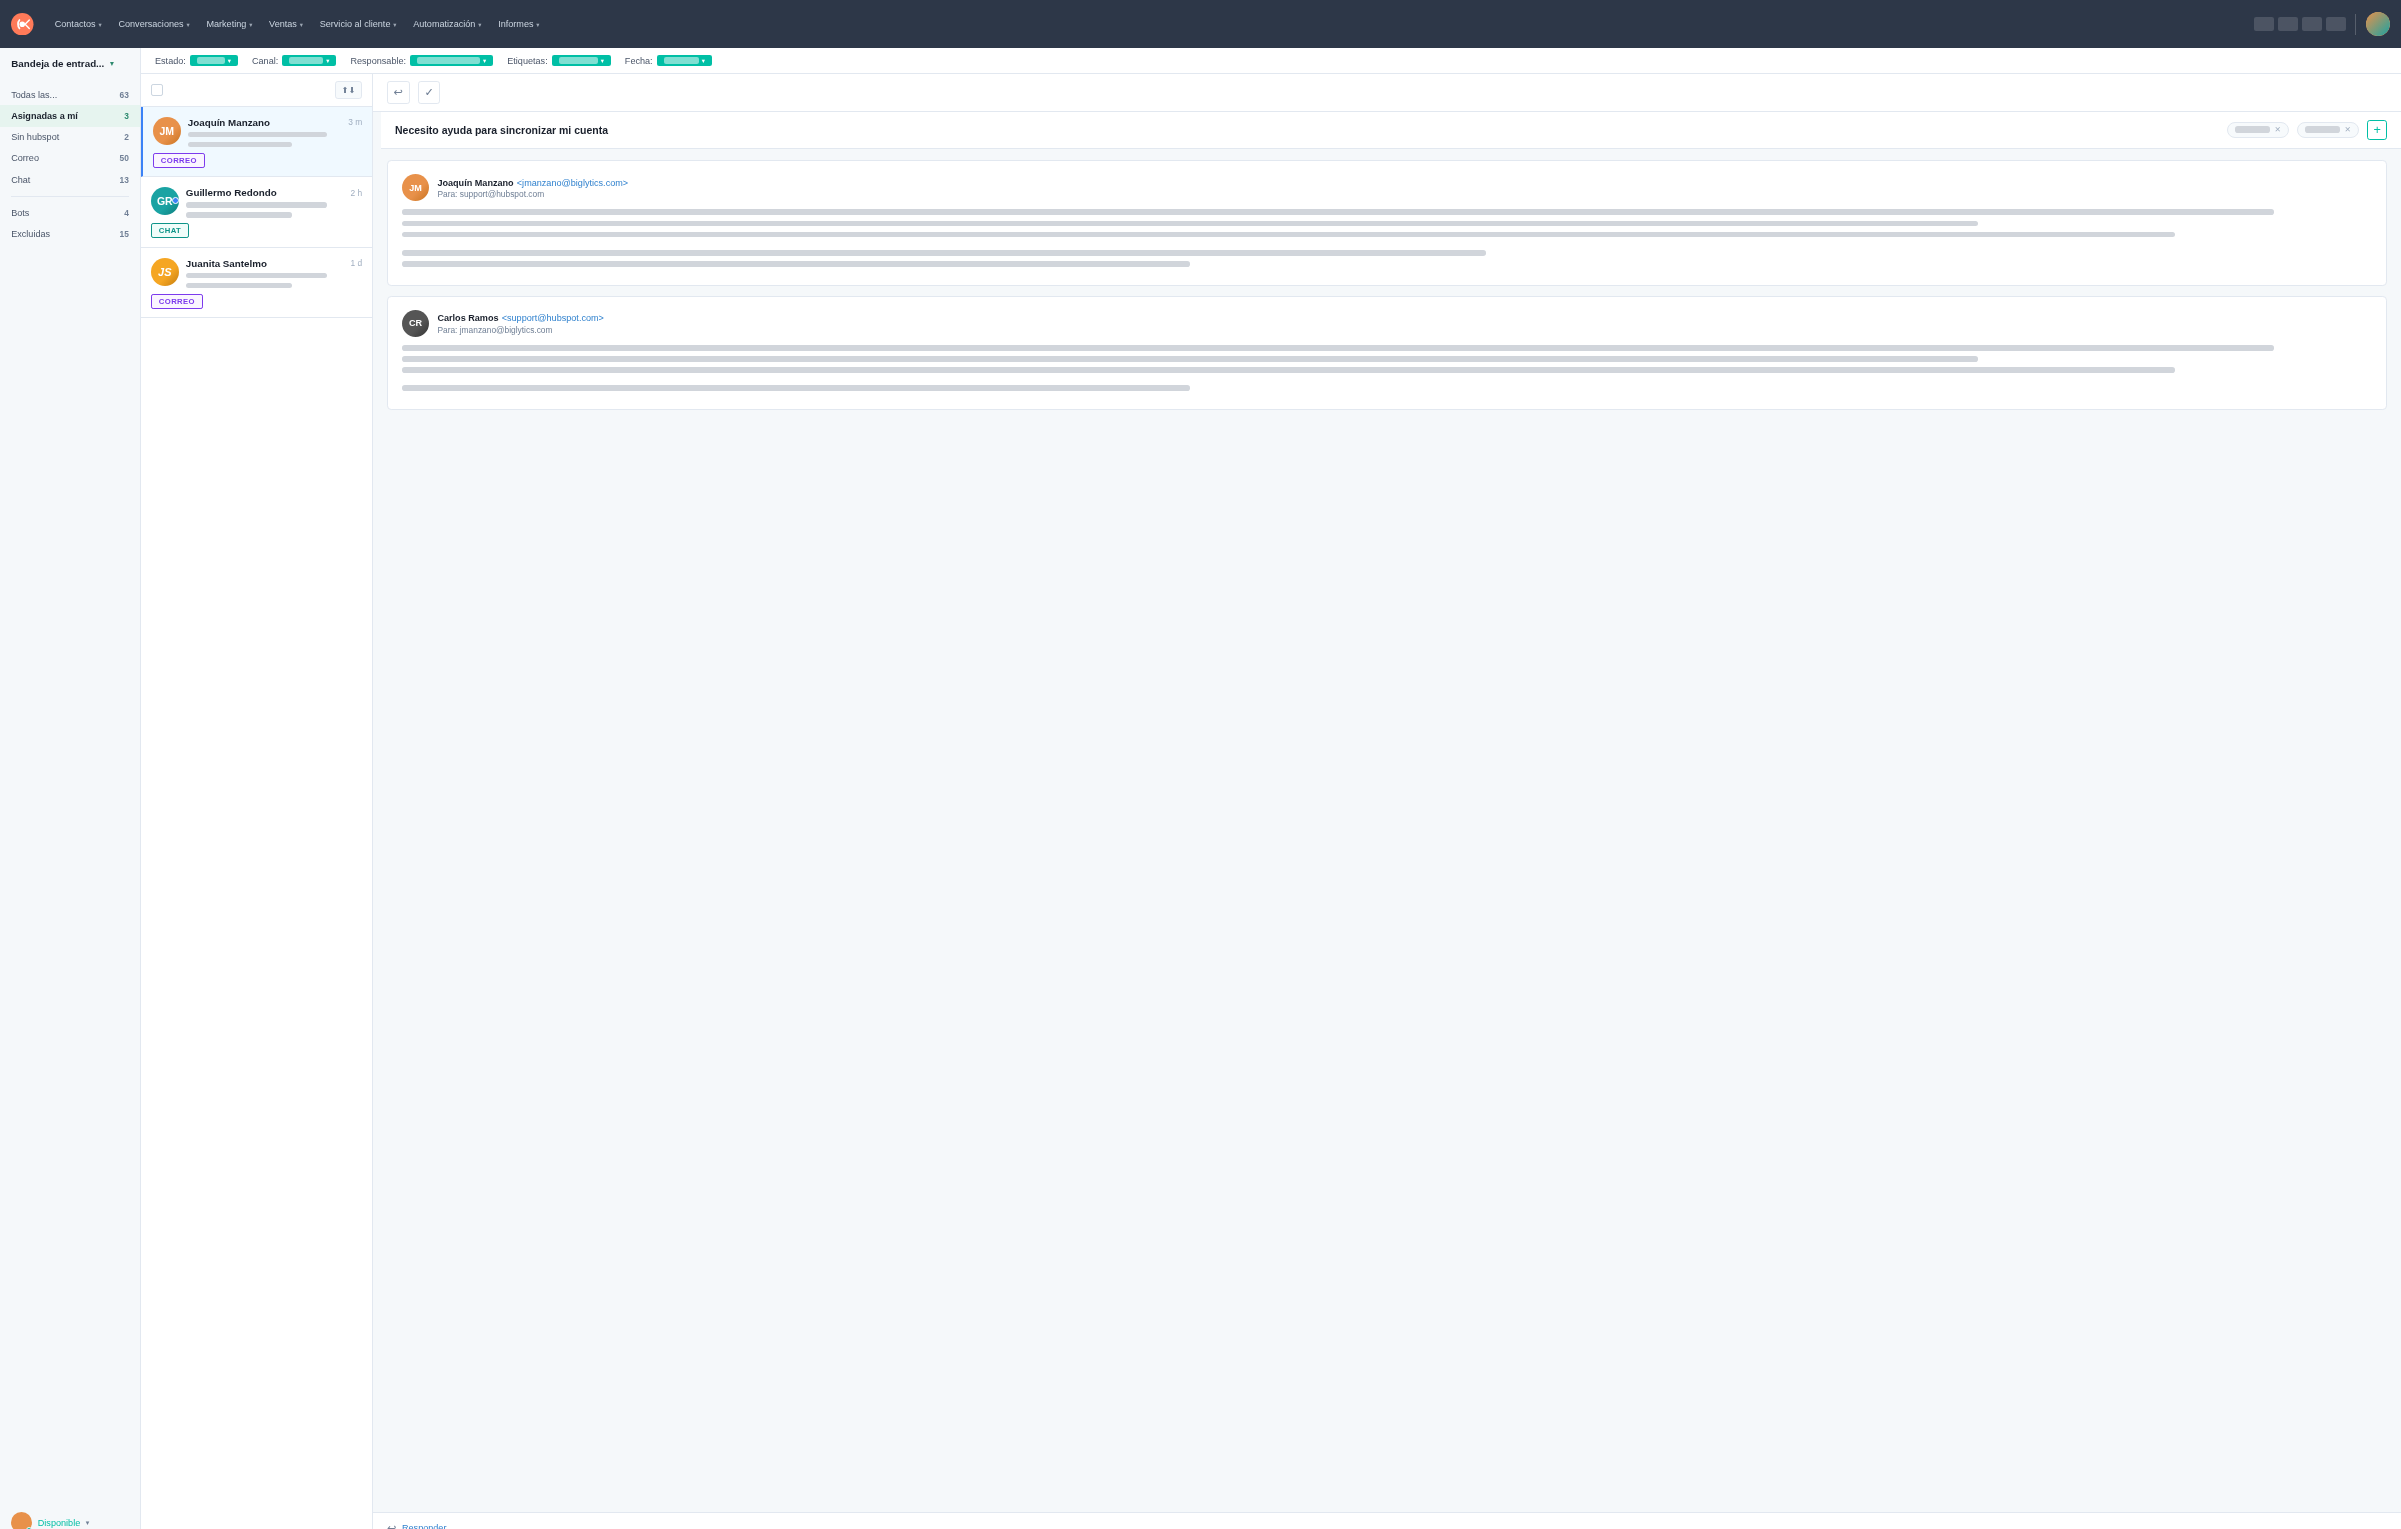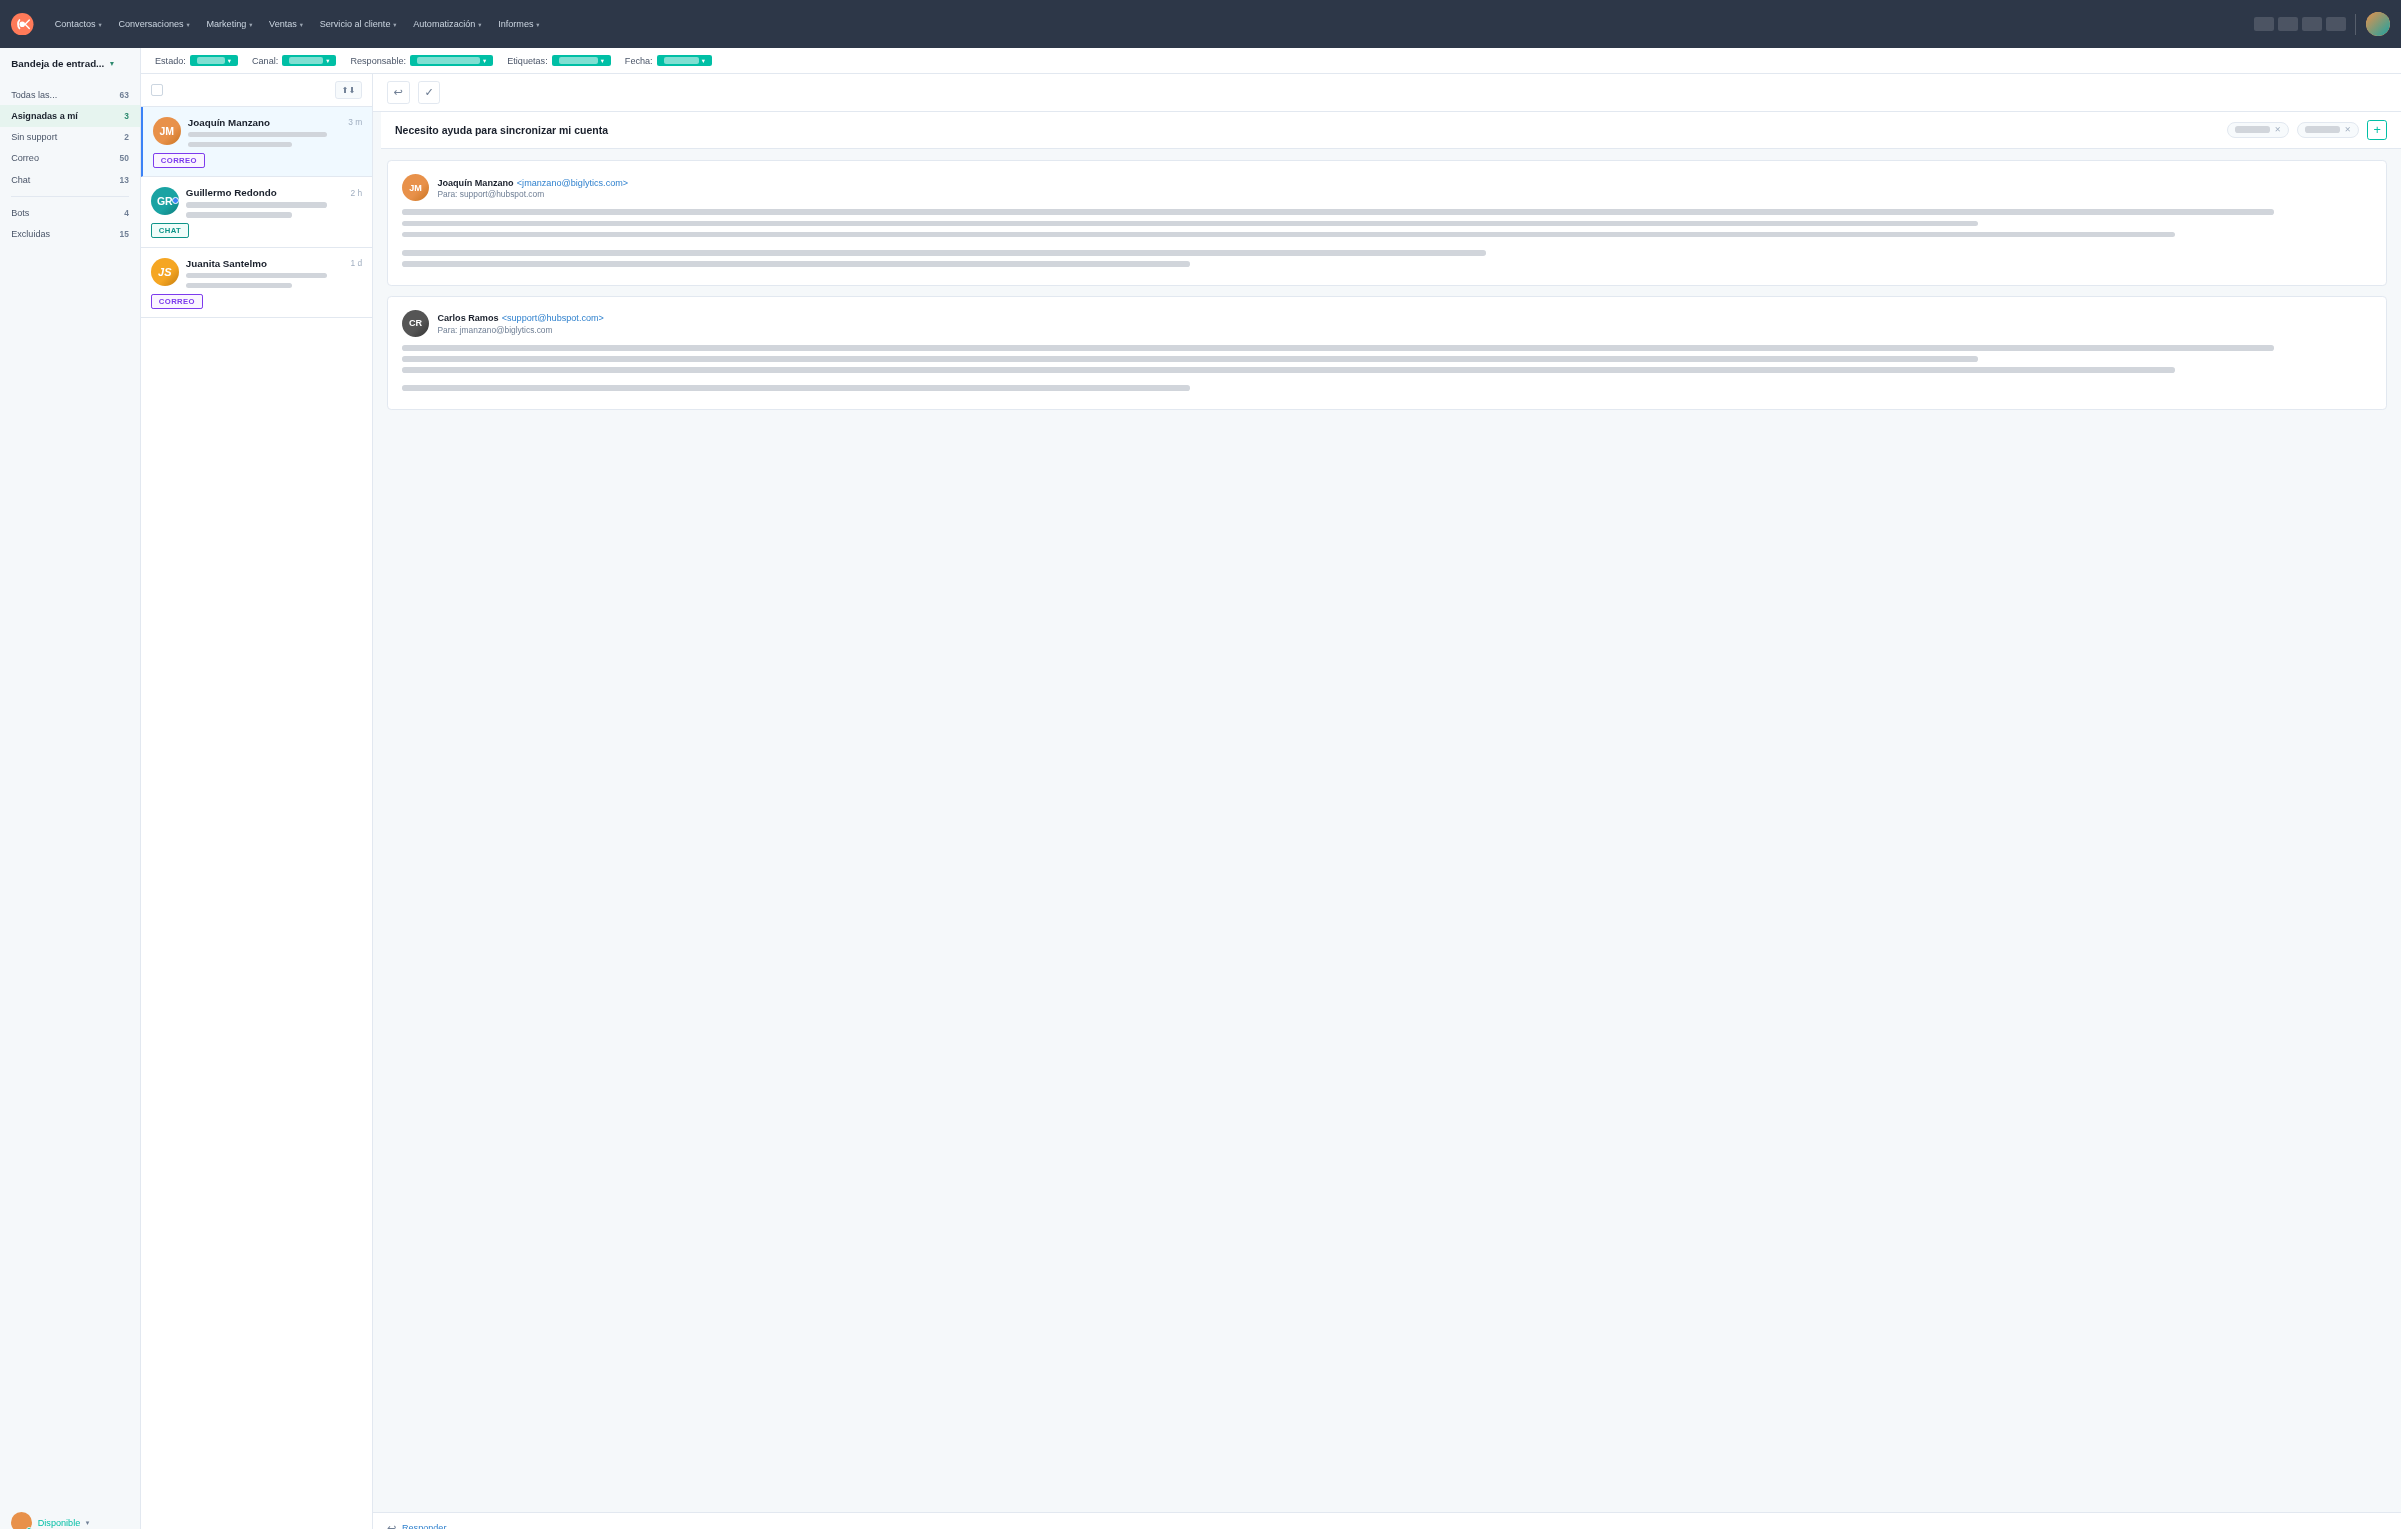--- a/index.html
+++ b/index.html
@@ -277,21 +277,21 @@
     <nav class="sidebar-nav">
       <div class="sidebar-item">
         <span class="sidebar-item-label">Todas las...</span>
         <span class="sidebar-item-count">63</span>
       </div>
       <div class="sidebar-item active">
         <span class="sidebar-item-label">Asignadas a mí</span>
         <span class="sidebar-item-count">3</span>
       </div>
       <div class="sidebar-item">
-        <span class="sidebar-item-label">Sin support</span>
+        <span class="sidebar-item-label">Sin hubspot</span>
         <span class="sidebar-item-count">2</span>
       </div>
       <div class="sidebar-item">
         <span class="sidebar-item-label">Correo</span>
         <span class="sidebar-item-count">50</span>
       </div>
       <div class="sidebar-item">
         <span class="sidebar-item-label">Chat</span>
         <span class="sidebar-item-count">13</span>
       </div>

